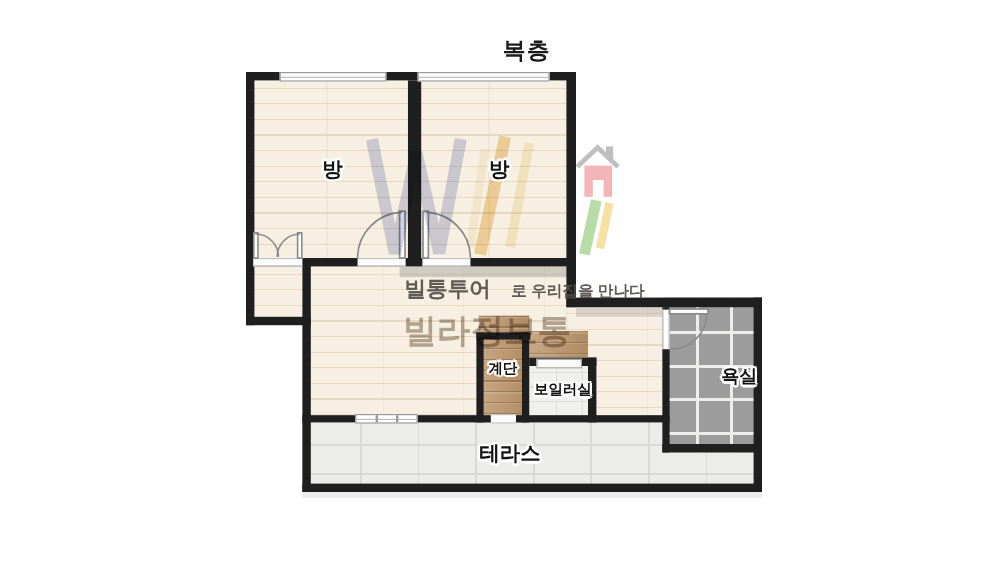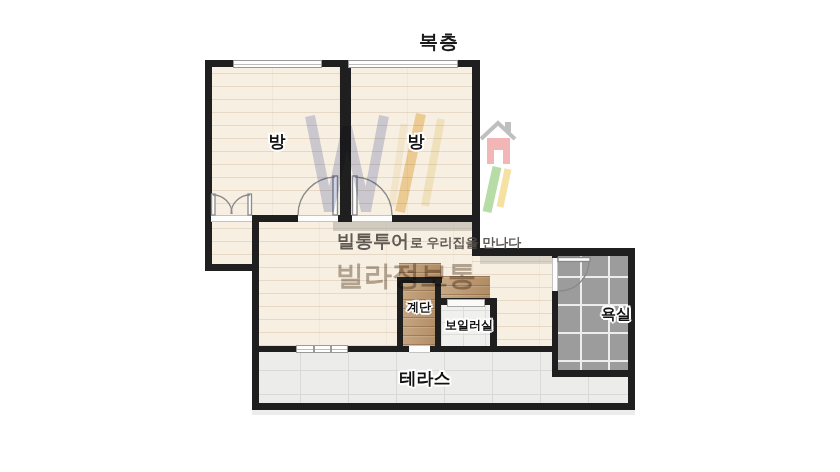--- a/index.html
+++ b/index.html
@@ -28,21 +28,21 @@
   .openV{position:absolute;background:#fdfdfd;border-left:1px solid #c3c3c3;border-right:1px solid #c3c3c3;box-sizing:border-box;}
   .hatch{position:absolute;background:#fafaf8;border:1px solid #a8a8a8;box-sizing:border-box;}
   .tick{position:absolute;width:2px;background:#9a9a9a;}
   .shadow{position:absolute;}
   .label{position:absolute;transform:translate(-50%,-50%);font-weight:bold;color:#121212;white-space:nowrap;
      text-shadow:-2px 0 0 #fff,2px 0 0 #fff,0 -2px 0 #fff,0 2px 0 #fff,
                  -1.5px -1.5px 0 #fff,1.5px -1.5px 0 #fff,-1.5px 1.5px 0 #fff,1.5px 1.5px 0 #fff;}
   .title{position:absolute;transform:translate(-50%,-50%);font-weight:bold;color:#1a1a1a;font-size:19px;letter-spacing:1px;}
   .slogan{position:absolute;left:337px;top:229px;display:flex;align-items:baseline;color:#534e48;opacity:.92;}
   .slogan .b{font-weight:bold;font-size:18px;letter-spacing:0;}
-  .slogan .r{font-size:13px;font-weight:bold;margin-left:1px;letter-spacing:0;}
+  .slogan .r{font-size:13px;font-weight:bold;margin-left:17px;letter-spacing:0;}
   .brand{position:absolute;left:336px;top:257px;font-weight:bold;font-size:28px;letter-spacing:0px;
          color:#8b7a69;opacity:.62;mix-blend-mode:multiply;}
   svg.overlay{position:absolute;left:0;top:0;pointer-events:none;}
   svg.logo{mix-blend-mode:multiply;opacity:.55;}
 </style>
 </head>
 <body>
 
 <div id="canvas">
 

